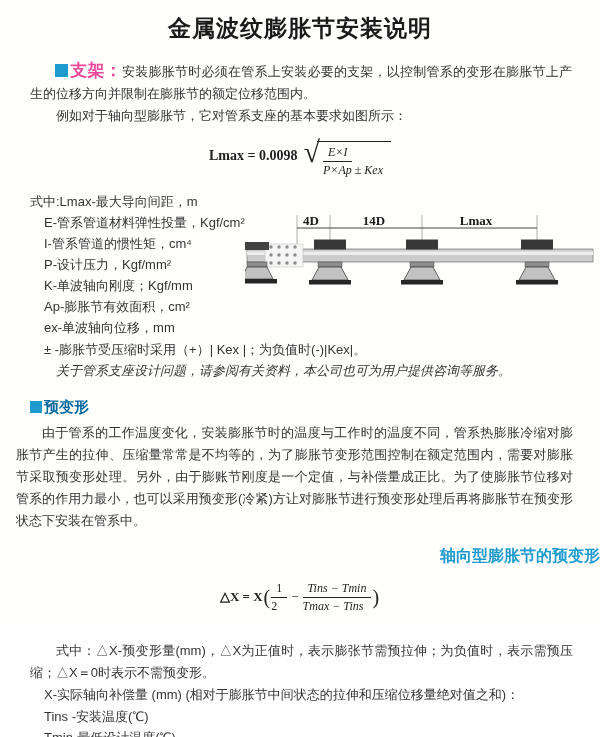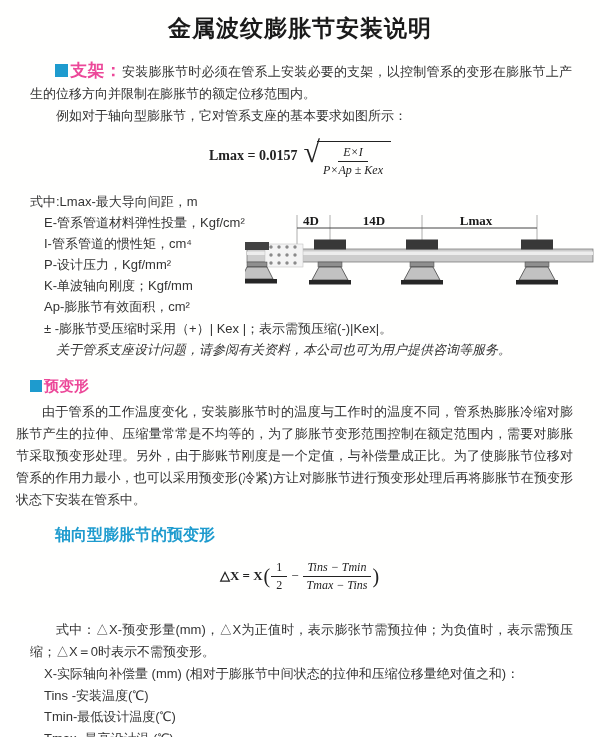--- a/index.html
+++ b/index.html
@@ -30,43 +30,43 @@
   .p-example { margin:2px 30px 0; text-indent:2em; }
 
   
   .formula-row { display:flex; justify-content:center; align-items:center;
     font-family:"Liberation Serif", serif; color:#222; }
   .f1 { margin-top:10px; height:42px; }
   .f-bold { font-weight:bold; font-size:14px; }
   .sqrt { display:inline-flex; align-items:stretch; margin-left:6px; }
   .sqrt-sign { font-size:30px; line-height:36px; font-weight:normal; margin-right:-3px; }
   .radicand { border-top:1.5px solid #222; padding:3px 8px 0 6px; display:flex; align-items:center; margin-top:7px; }
-  .frac { display:inline-flex; flex-direction:column; align-items:center; font-size:12px; line-height:1.25; }
+  .frac { display:inline-flex; flex-direction:column; align-items:flex-start; font-size:12px; line-height:1.25; }
   .frac .num { border-bottom:1px solid #222; padding:0 5px 1px; }
   .frac .den { padding-top:1px; }
   .ital { font-style:italic; }
 
   
   .vars-row { position:relative; margin-top:14px; }
   .var-line { margin-left:44px; line-height:21px; }
   .var-line.first { margin-left:30px; }
   .sign-note { margin-left:44px; line-height:21px; margin-top:1px; }
   .service-note { margin-left:56px; line-height:21px;font-style:italic; }
 
   .diagram {
     position:absolute; left:245px; top:22px; width:350px; height:100px;
   }
 
-  .sec-head { margin:17px 0 5px 30px; color:#ec4899; font-size:15px; font-weight:bold; }
+  .sec-head { margin:17px 0 5px 30px; color:#0369a1; font-size:15px; font-weight:bold; }
   .p-body {
     margin:0 27px 0 16px; line-height:22px; text-indent:2em; text-align:justify;
   }
 
   .sub-head { color:#1e9bce; font-size:16px; font-weight:bold; }
-  .sub-head.axial { margin:14px 0 0 55px; }
+  .sub-head.axial { margin:14px 0 0 55px;text-align:right; }
 
   .f2 { margin-top:12px; height:36px; font-size:13px; }
   .paren { font-size:20px; font-weight:normal; padding:0 1px; }
   .f2 .f-bold { font-size:13px; }
   .gap { width:4px; }
 
   .p-explain { margin:25px 27px 0 30px; line-height:22px; text-indent:2em; text-align:justify; }
   .def-line { margin-left:44px; line-height:21.5px; }
 </style>
 </head>
@@ -74,39 +74,40 @@
 
 <div class="page">
 
   <h1 class="title">金属波纹膨胀节安装说明</h1>
 
   <p class="p-support"><span class="sq"></span><span class="sec-inline-head">支架：</span><span>安装膨胀节时必须在管系上安装必要的支架，以控制管系的变形在膨胀节上产生的位移方向并限制在膨胀节的额定位移范围内。</span></p>
 
   <p class="p-example">例如对于轴向型膨胀节，它对管系支座的基本要求如图所示：</p>
 
   <div class="formula-row f1">
-    <span class="f-bold">Lmax = 0.0157</span>
+    <span class="f-bold">Lmax = 0.0098</span>
     <span class="sqrt">
       <span class="sqrt-sign">√</span>
       <span class="radicand">
         <span class="frac">
           <span class="num ital">E×I</span>
           <span class="den ital">P×Ap ± Kex</span>
         </span>
       </span>
     </span>
   </div>
 
   <div class="vars-row">
     <div class="var-line first">式中:Lmax-最大导向间距，m</div>
     <div class="var-line">E-管系管道材料弹性投量，Kgf/cm²</div>
     <div class="var-line">I-管系管道的惯性矩，cm⁴</div>
     <div class="var-line">P-设计压力，Kgf/mm²</div>
     <div class="var-line">K-单波轴向刚度；Kgf/mm</div>
     <div class="var-line">Ap-膨胀节有效面积，cm²</div>
+    <div class="var-line">ex-单波轴向位移，mm</div>
 
     <svg class="diagram" viewBox="0 0 350 100" xmlns="http://www.w3.org/2000/svg">
 
       <g stroke="#999" stroke-width="0.8">
         <line x1="52" y1="2" x2="52" y2="36"></line>
         <line x1="85" y1="2" x2="85" y2="36"></line>
         <line x1="177" y1="2" x2="177" y2="36"></line>
         <line x1="292" y1="2" x2="292" y2="36"></line>
       </g>
 
@@ -164,21 +165,21 @@
 
       <g>
         <rect x="276" y="26.5" width="32" height="10" fill="#383838"></rect>
         <rect x="280" y="49" width="24" height="5" fill="#8f8f8f" stroke="#444" stroke-width="0.5"></rect>
         <polygon points="281,54 303,54 310,67 274,67" fill="#c2c2c2" stroke="#3a3a3a" stroke-width="0.75"></polygon>
         <rect x="271" y="67" width="42" height="4.5" fill="#262626"></rect>
       </g>
     </svg>
   </div>
 
-  <div class="sign-note">± -膨胀节受压缩时采用（+）| Kex |；表示需预压缩(-)|Kex|。</div>
+  <div class="sign-note">± -膨胀节受压缩时采用（+）| Kex |；为负值时(-)|Kex|。</div>
   <div class="service-note">关于管系支座设计问题，请参阅有关资料，本公司也可为用户提供咨询等服务。</div>
 
   <div class="sec-head"><span class="sq small"></span><span>预变形</span></div>
 
   <p class="p-body">由于管系的工作温度变化，安装膨胀节时的温度与工作时的温度不同，管系热膨胀冷缩对膨胀节产生的拉伸、压缩量常常是不均等的，为了膨胀节变形范围控制在额定范围内，需要对膨胀节采取预变形处理。另外，由于膨账节刚度是一个定值，与补偿量成正比。为了使膨胀节位移对管系的作用力最小，也可以采用预变形(冷紧)方让对膨胀节进行预变形处理后再将膨胀节在预变形状态下安装在管系中。</p>
 
   <div class="sub-head axial">轴向型膨胀节的预变形</div>
 
   <div class="formula-row f2">
     <span class="f-bold">△X = X</span>

